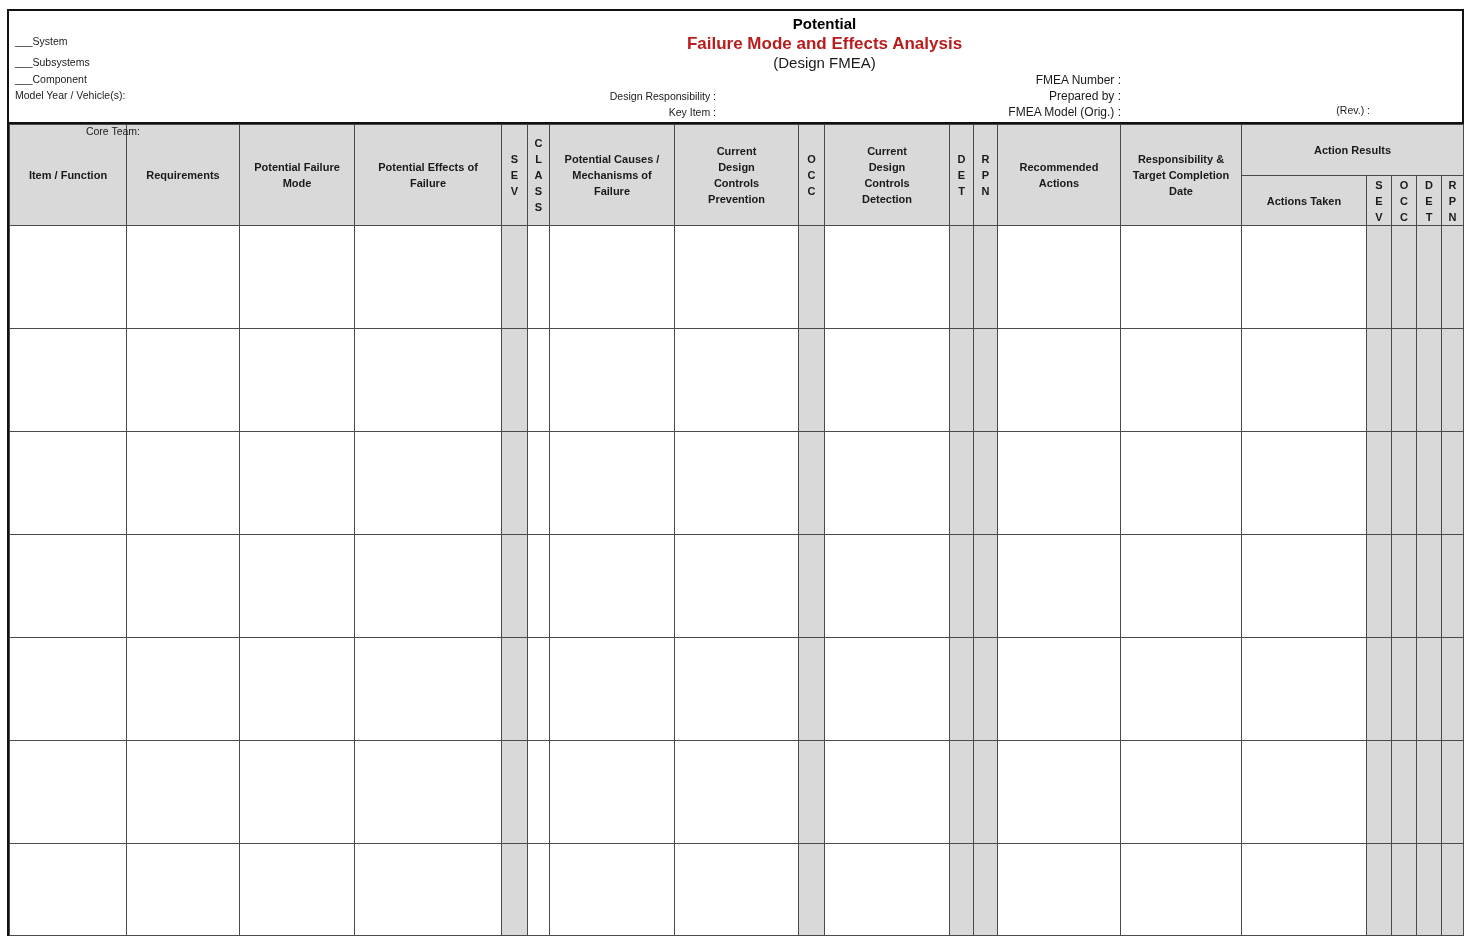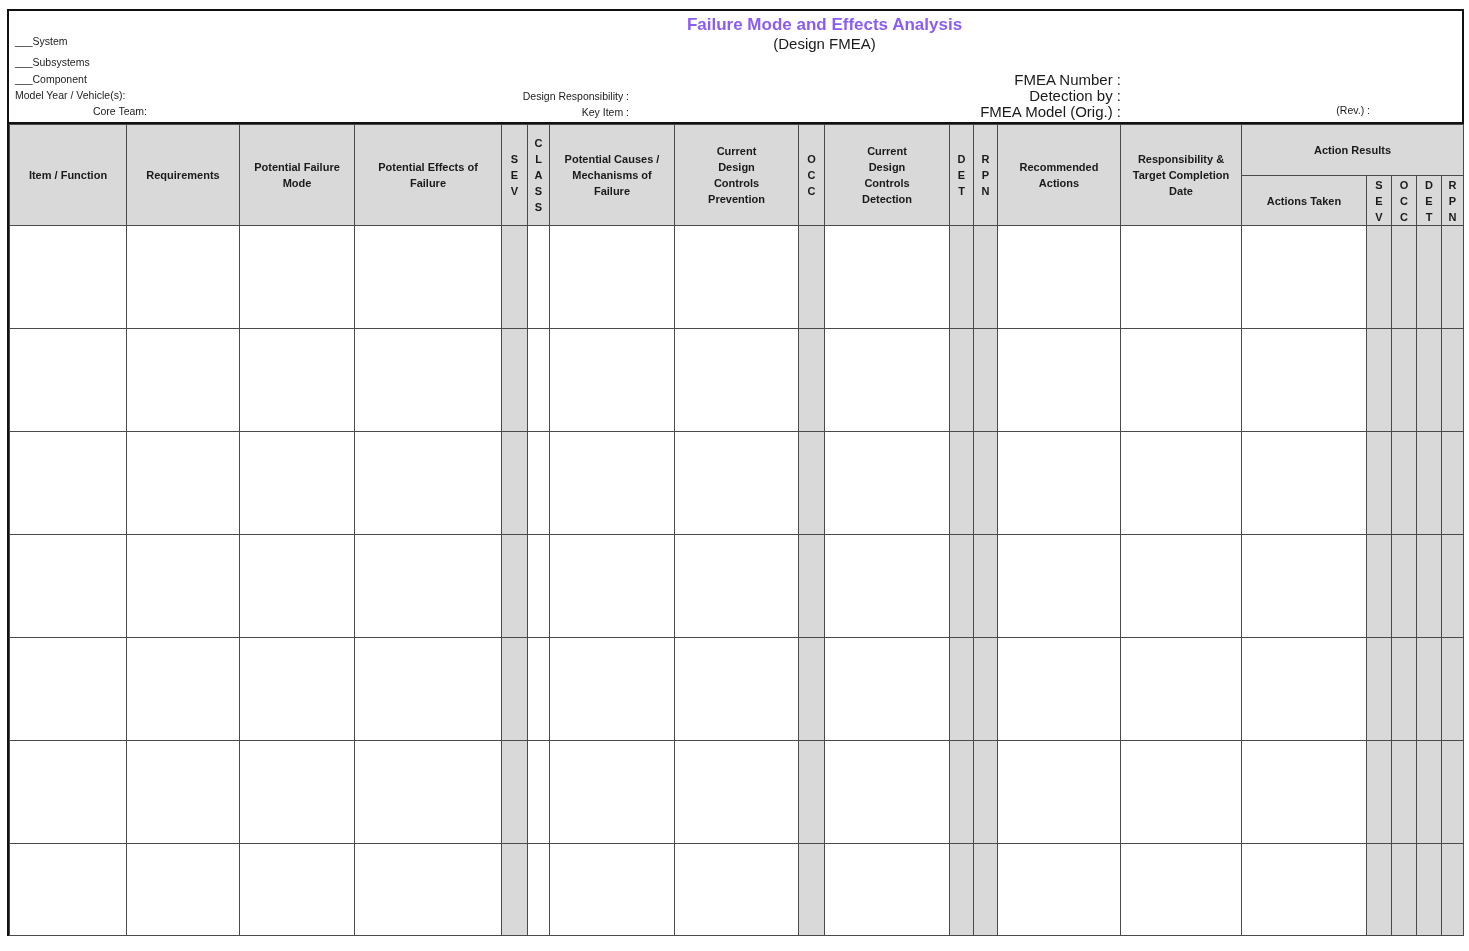--- a/index.html
+++ b/index.html
@@ -30,37 +30,37 @@
     background: #ffffff;
   }
   .tb-label {
     position: absolute;
     font-size: 10.5px;
     line-height: 12px;
     color: #1c1c1c;
     white-space: nowrap;
   }
   .tb-left-group { left: 6px; }
-  .core-team { left: 12px; width: 126px; text-align: right; }
+  .core-team { left: 5px; width: 126px; text-align: right; margin-top: 20px; }
   .title-center {
     position: absolute;
     left: 488px; top: 3px;
     width: 655px;
     text-align: center;
   }
   .title-line1 { font-size: 15px; font-weight: bold; line-height: 19px; color: #000; }
-  .title-line2 { font-size: 17px; font-weight: bold; line-height: 21px; color: #8b5cf6; }
+  .title-line2 { font-size: 17px; font-weight: bold; line-height: 21px; color: #b91c1c; }
   .title-line3 { font-size: 15px;  line-height: 13px; margin-top: 2px; }
   .resp-group {
-    position: absolute; top: 77px; right: 833px;
+    position: absolute; top: 77px; right: 746px;
     text-align: right; font-size: 10.5px; line-height: 16px; white-space: nowrap;
   }
   .fmea-group {
     position: absolute; top: 61px; right: 341px;
-    text-align: right; font-size: 15px; line-height: 16px; white-space: nowrap;
+    text-align: right; font-size: 12px; line-height: 16px; white-space: nowrap;
   }
   .rev-label { top: 93px; right: 92px; text-align: left; }
 
   
   table.fmea {
     border-collapse: collapse;
     table-layout: fixed;
     width: 100%;
   }
   table.fmea th, table.fmea td {
@@ -92,32 +92,33 @@
   <div class="form-frame">
 
     <div class="title-block">
       <div class="tb-label tb-left-group" style="top:24px">___System</div>
       <div class="tb-label tb-left-group" style="top:45px">___Subsystems</div>
       <div class="tb-label tb-left-group" style="top:62px">___Component</div>
       <div class="tb-label tb-left-group" style="top:78px">Model Year / Vehicle(s):</div>
       <div class="tb-label core-team" style="top:94px">Core Team:</div>
 
       <div class="title-center">
+        <div class="title-line1">Potential</div>
         <div class="title-line2">Failure Mode and Effects Analysis</div>
         <div class="title-line3">(Design FMEA)</div>
       </div>
 
       <div class="resp-group">
         <div>Design Responsibility :</div>
         <div>Key Item :</div>
       </div>
 
       <div class="fmea-group">
         <div>FMEA Number :</div>
-        <div>Detection by :</div>
+        <div>Prepared by :</div>
         <div>FMEA Model (Orig.) :</div>
       </div>
 
       <div class="tb-label rev-label">(Rev.) :</div>
     </div>
 
     <table class="fmea">
       <colgroup>
           <col style="width: 117px;">
           <col style="width: 113px;">

